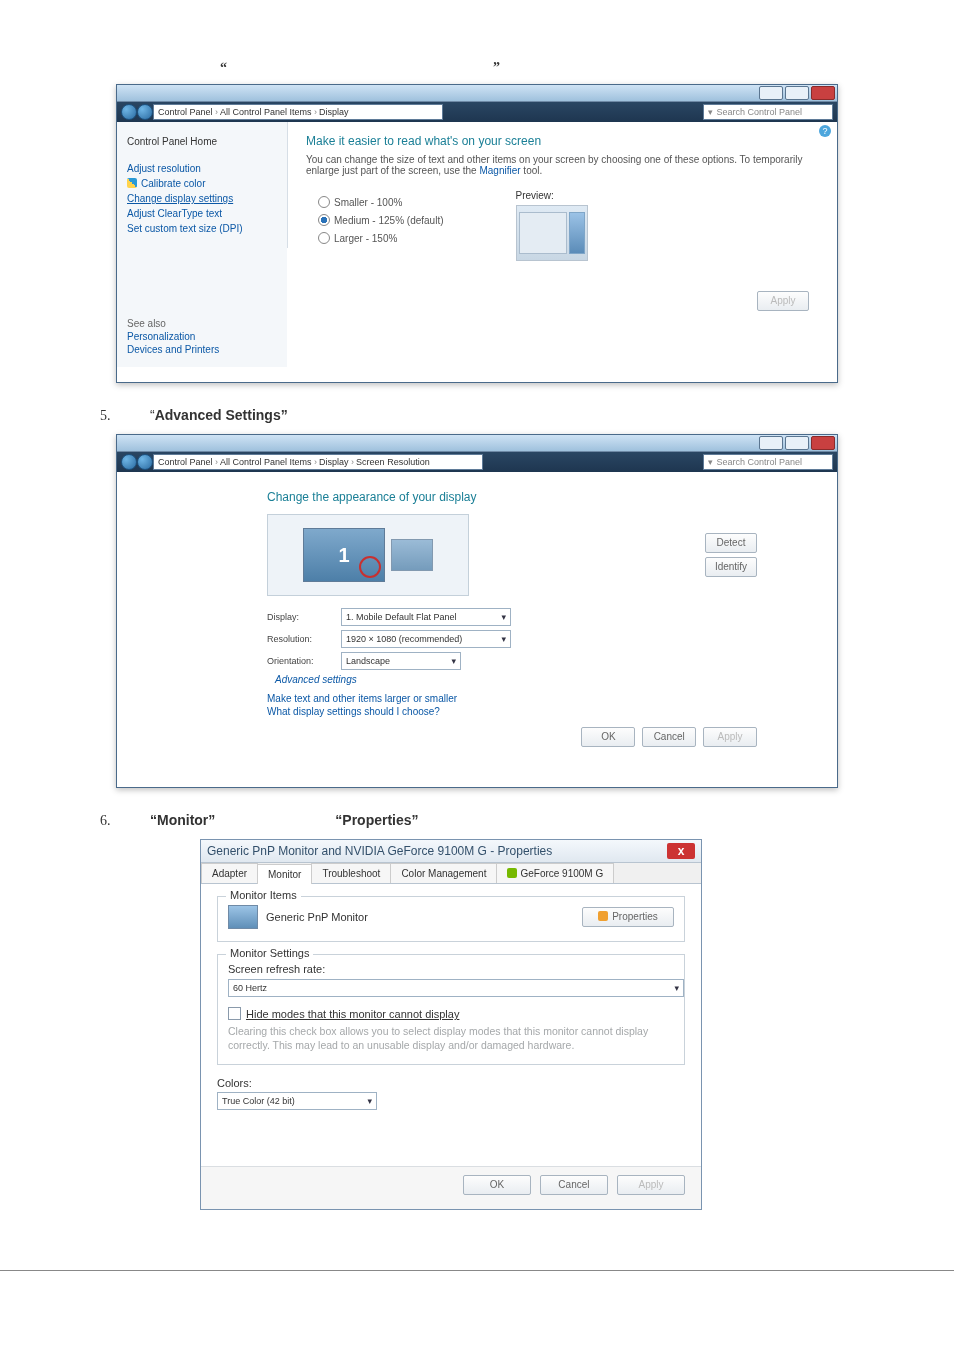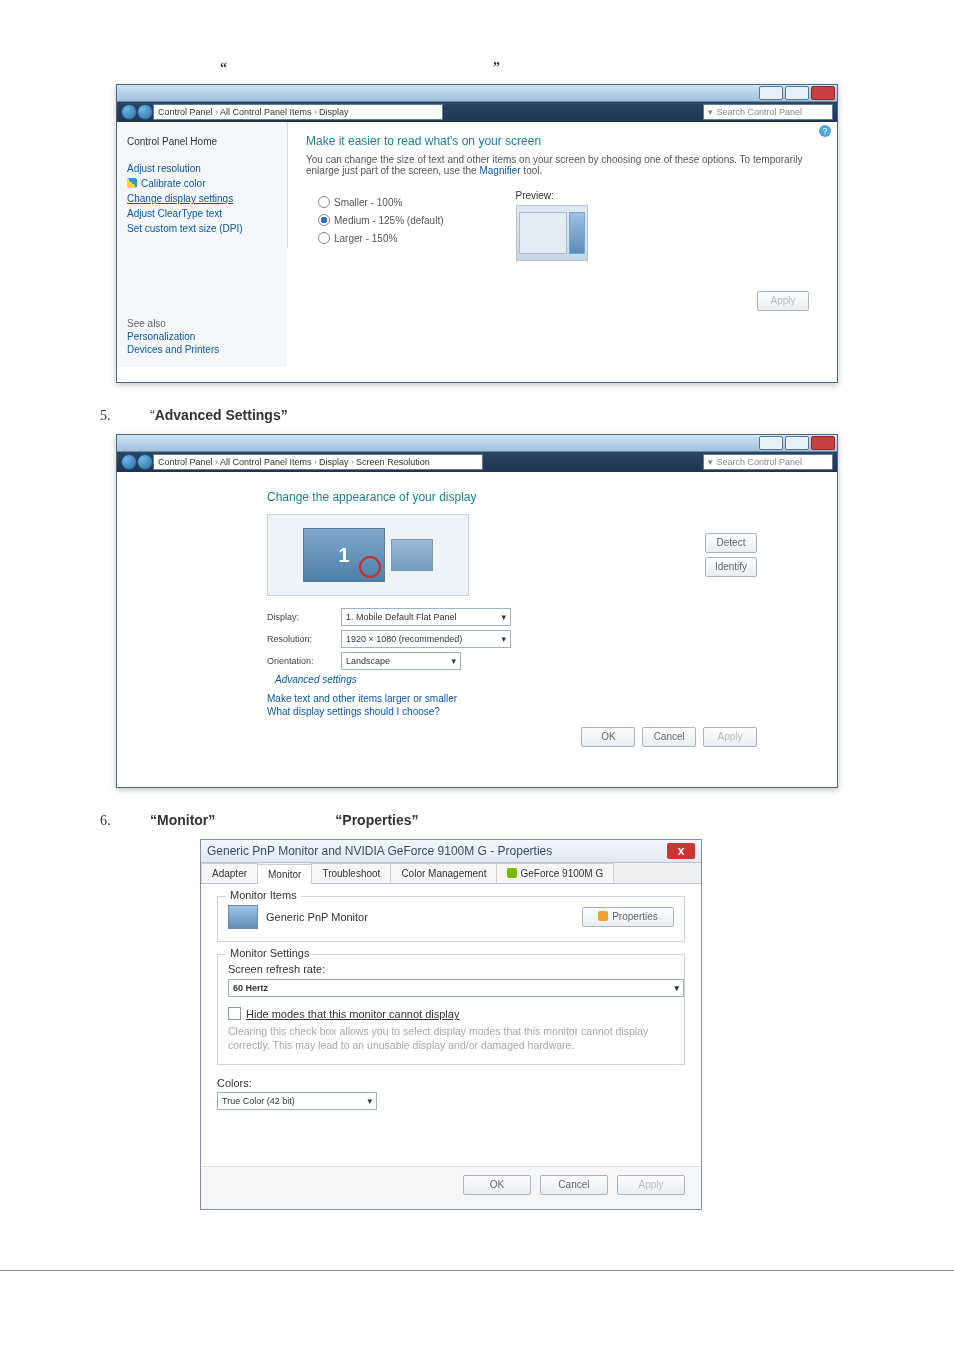--- a/index.html
+++ b/index.html
@@ -140,21 +140,21 @@
   .tab { padding: 4px 10px; border: 1px solid #ccc; border-bottom: none; background: #f6f6f6; margin-right: -1px; font-size: 10px; color: #333; }
   .tab.sel { background: #fff; font-weight: normal; position: relative; top: 1px; }
   .tab .nvico { display: inline-block; width: 10px; height: 10px; background: #76b900; border-radius: 2px; margin-right: 3px; vertical-align: -1px; }
   .dlg-body { background: #fff; padding: 12px 16px 16px; }
   .grp { border: 1px solid #c9d2da; padding: 8px 10px 12px; margin-bottom: 12px; position: relative; }
   .grp > .legend { position: absolute; top: -8px; left: 8px; background: #fff; padding: 0 4px; font-size: 11px; }
   .mon-ico { display: inline-block; width: 28px; height: 22px; background: linear-gradient(#9cc4e6,#5f8fb8); border: 1px solid #6f8aa6; margin-right: 8px; vertical-align: middle; }
   .prop-btn { float: right; }
   .prop-btn .btn { min-width: 90px; }
   .prop-btn .pico { display: inline-block; width: 10px; height: 10px; background: #f0a030; border-radius: 2px; margin-right: 4px; vertical-align: -1px; }
-  .combo-wide { width: 100%; font-weight: bold; }
+  .combo-wide { width: 100%; }
   .chk { display: inline-block; width: 11px; height: 11px; border: 1px solid #8a9aab; background: #fff; margin-right: 5px; vertical-align: -2px; }
   .chk-row { margin: 8px 0 4px; text-decoration: underline; }
   .hint { color: #a5a8aa; font-size: 10.5px; line-height: 1.35; }
   .dlg-foot { text-align: right; padding: 8px 16px 14px; background: #f6f6f6; border-top: 1px solid #dadee2; }
   .dlg-foot .btn { min-width: 66px; margin-left: 6px; }
 
   .quotes { display: flex; justify-content: space-between; width: 280px; margin: 0 0 8px 120px; font-family: Georgia, serif; font-size: 14px; font-weight: bold; }
 </style>
 </head>
 <body>

